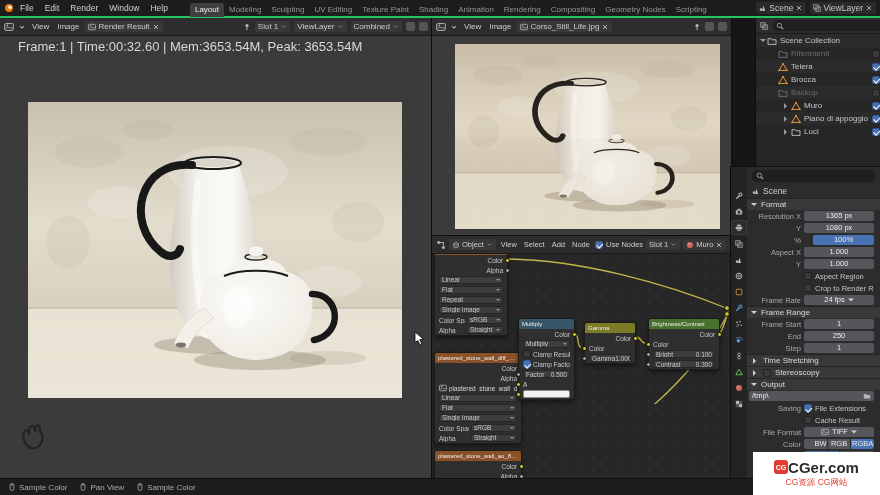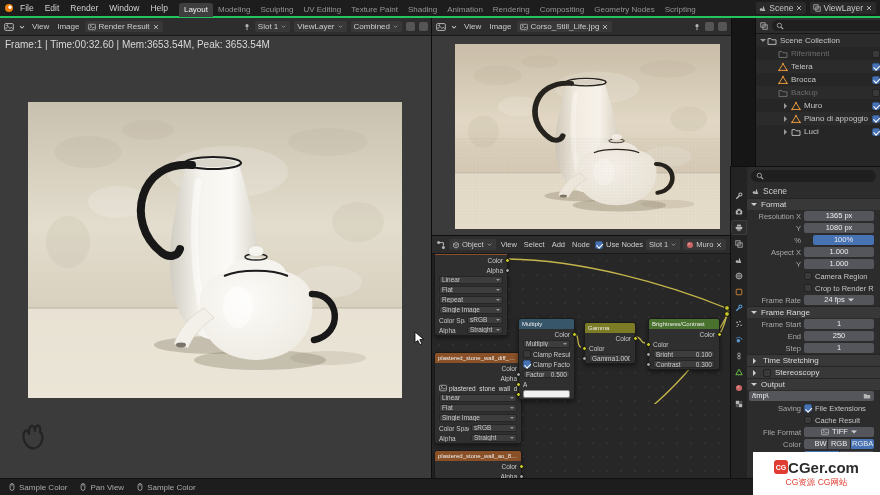--- a/index.html
+++ b/index.html
@@ -5,21 +5,21 @@
   html,body{margin:0;padding:0;background:#000;}
   *{box-sizing:border-box;}
   .app{position:relative;width:880px;height:495px;background:#161616;overflow:hidden;
        font-family:"Liberation Sans",sans-serif;color:#c9c9c9;font-size:8.5px;-webkit-user-select:none;}
   .ic{width:10px;height:10px;flex:none;color:#b5b5b5;}
   .ic.small{width:8px;height:8px;}
   
   .topbar{position:absolute;left:0;top:0;width:880px;height:18px;background:#1d1d1d;
           display:flex;align-items:center;gap:1px;padding:0 4px;border-bottom:2px solid #22c55e;z-index:20;}
   .menu{padding:0 5px;color:#d2d2d2;cursor:default;}
-  .wtabs{display:flex;margin-left:5px;height:18px;align-items:flex-end;}
+  .wtabs{display:flex;margin-left:16px;height:18px;align-items:flex-end;}
   .wtab{padding:2px 5px 3px;color:#969696;border-radius:3px 3px 0 0;white-space:nowrap;font-size:8px;}
   .wtab.active{background:#3f3f3f;color:#efefef;}
   .tb-right{margin-left:auto;display:flex;gap:4px;align-items:center;}
   .tb-sel{display:flex;align-items:center;gap:2px;background:#2a2a2a;border-radius:2px;padding:1px 3px;}
   
   .editor{position:absolute;outline:1px solid #0e0e0e;background:#3b3b3b;}
   .ed-header{position:absolute;left:0;top:0;right:0;height:18px;background:#2d2d2d;border-bottom:1px solid #191919;
              display:flex;align-items:center;gap:4px;padding:0 4px;font-size:8px;color:#cdcdcd;}
   .hmenu{padding:0 2px;}
   .hbtn{display:flex;align-items:center;gap:2px;background:#383838;border-radius:2px;padding:1px 3px;white-space:nowrap;}
@@ -104,21 +104,21 @@
   .statusbar{position:absolute;left:0;bottom:0;width:880px;height:17px;background:#1d1d1d;border-top:1px solid #101010;
              display:flex;align-items:center;gap:12px;padding:0 8px;color:#ababab;font-size:8px;z-index:10;}
   .hint{display:flex;align-items:center;gap:3px;}
   .watermark{position:absolute;right:0;bottom:0;width:127px;height:43px;background:#ffffff;z-index:40;
              display:flex;flex-direction:column;align-items:center;justify-content:center;gap:1px;}
   .wm-row{display:flex;align-items:center;}
   .wm-badge{width:14px;height:14px;background:#e03c31;color:#fff;border-radius:3px;font-weight:bold;
             font-size:7px;display:flex;align-items:center;justify-content:center;}
   .wm-brand{font-size:15px;font-weight:bold;color:#2b2b2b;letter-spacing:0;}
   .wm-tag{font-size:8.5px;color:#e03c31;}
-  .stats{position:absolute;left:5px;top:3px;font-size:10px;color:#d8d8d8;z-index:3;white-space:nowrap;}
+  .stats{position:absolute;left:18px;top:3px;font-size:13px;color:#d8d8d8;z-index:3;white-space:nowrap;}
   .cursor{position:absolute;z-index:60;pointer-events:none;}
 </style>
 </head>
 <body>
 
 <svg width="0" height="0" style="position:absolute" aria-hidden="true">
   <defs>
     <symbol id="sym-image" viewBox="0 0 10 10">
         <rect x="0.7" y="1.6" width="8.6" height="6.8" rx="1" fill="none" stroke="currentColor"></rect>
         <path d="M1.5 7 L4 4.5 L6 6.5 L7.3 5.2 L8.6 6.6" fill="none" stroke="currentColor"></path>
@@ -895,21 +895,21 @@
           <span class="p-label">Aspect X</span>
           <span class="p-field">1.000</span>
         </div>
       <div class="p-row">
           <span class="p-label">Y</span>
           <span class="p-field">1.000</span>
         </div>
       <div class="p-row">
           <span class="p-label"></span>
           <span class="chk"></span>
-          <span class="p-chklabel">Camera Region</span>
+          <span class="p-chklabel">Aspect Region</span>
         </div>
       <div class="p-row">
           <span class="p-label"></span>
           <span class="chk"></span>
           <span class="p-chklabel">Crop to Render Region</span>
         </div>
       <div class="p-row">
           <span class="p-label">Frame Rate</span>
           <span class="p-field dd">24 fps</span>
         </div>

